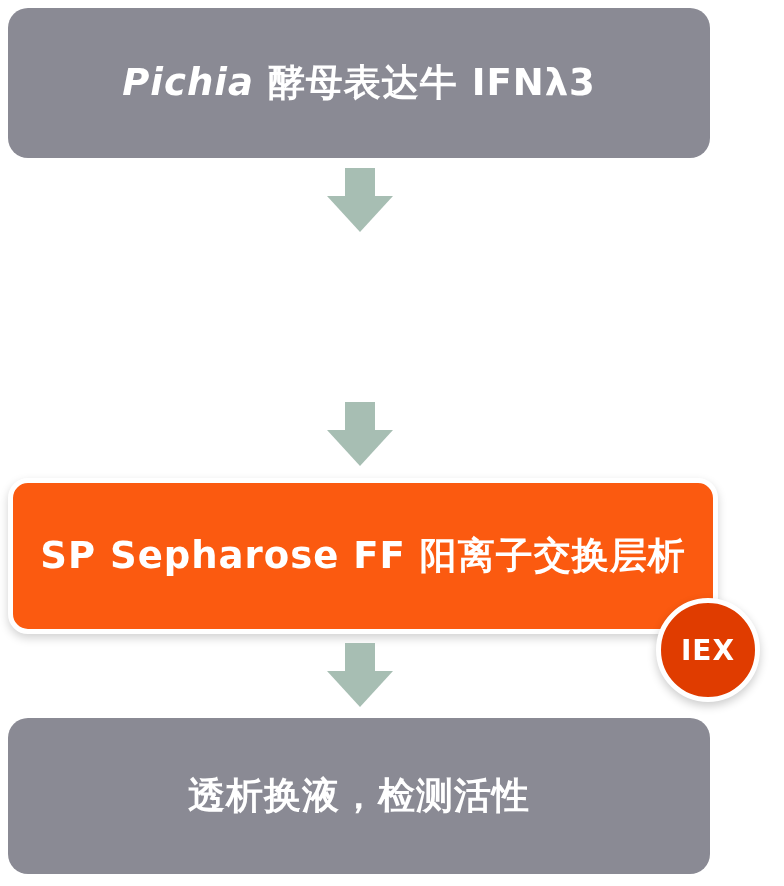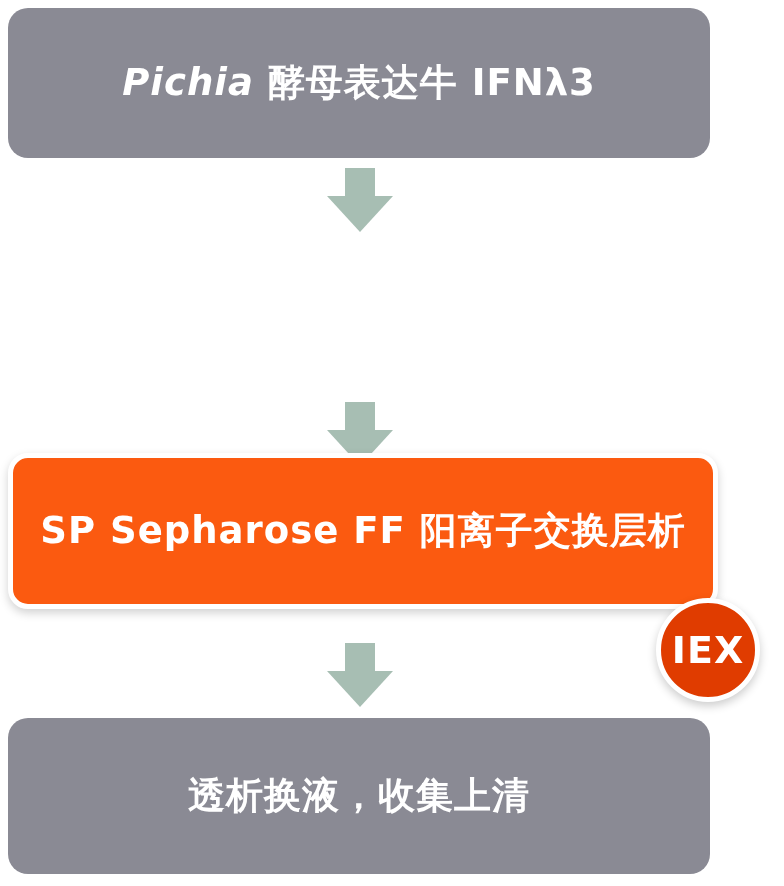--- a/index.html
+++ b/index.html
@@ -41,21 +41,21 @@
     white-space:nowrap;
   }
   .gray{ background:var(--box-gray); }
   .orange{
     background:var(--box-orange);
     border:5px solid #ffffff;
     box-shadow:0 4px 10px rgba(0,0,0,0.18);
   }
   .box-1{ top:8px;   height:150px; }
   .box-2{ top:240px; height:152px; }
-  .box-3{ top:453px; height:156px; width:710px; }
+  .box-3{ top:478px; height:156px; width:710px; }
   .box-4{ top:718px; height:156px; }
   .italic{ font-style:italic; }
 
   .arrow{
     position:absolute;
     left:327px;
     width:66px;
     display:flex;
     flex-direction:column;
     align-items:center;
@@ -85,21 +85,21 @@
     background:var(--badge-orange);
     border:5px solid #ffffff;
     display:flex;
     align-items:center;
     justify-content:center;
     box-shadow:0 4px 10px rgba(0,0,0,0.2);
   }
   .badge .badge-label{
     color:var(--text);
     font-weight:bold;
-    font-size:38px;
+    font-size:28px;
     letter-spacing:1px;
   }
 </style>
 </head>
 <body>
 
 <div class="canvas">
 
   <div class="step-box gray box-1">
     <span class="label"><span class="italic">Pichia</span><span> 酵母表达牛 IFNλ3</span></span>
@@ -123,16 +123,16 @@
   <div class="arrow arrow-3">
     <div class="shaft"></div>
     <div class="head"></div>
   </div>
 
   <div class="badge">
     <span class="badge-label">IEX</span>
   </div>
 
   <div class="step-box gray box-4">
-    <span class="label">透析换液，收集上清</span>
+    <span class="label">透析换液，检测活性</span>
   </div>
 
 </div>
 
 </body></html>

